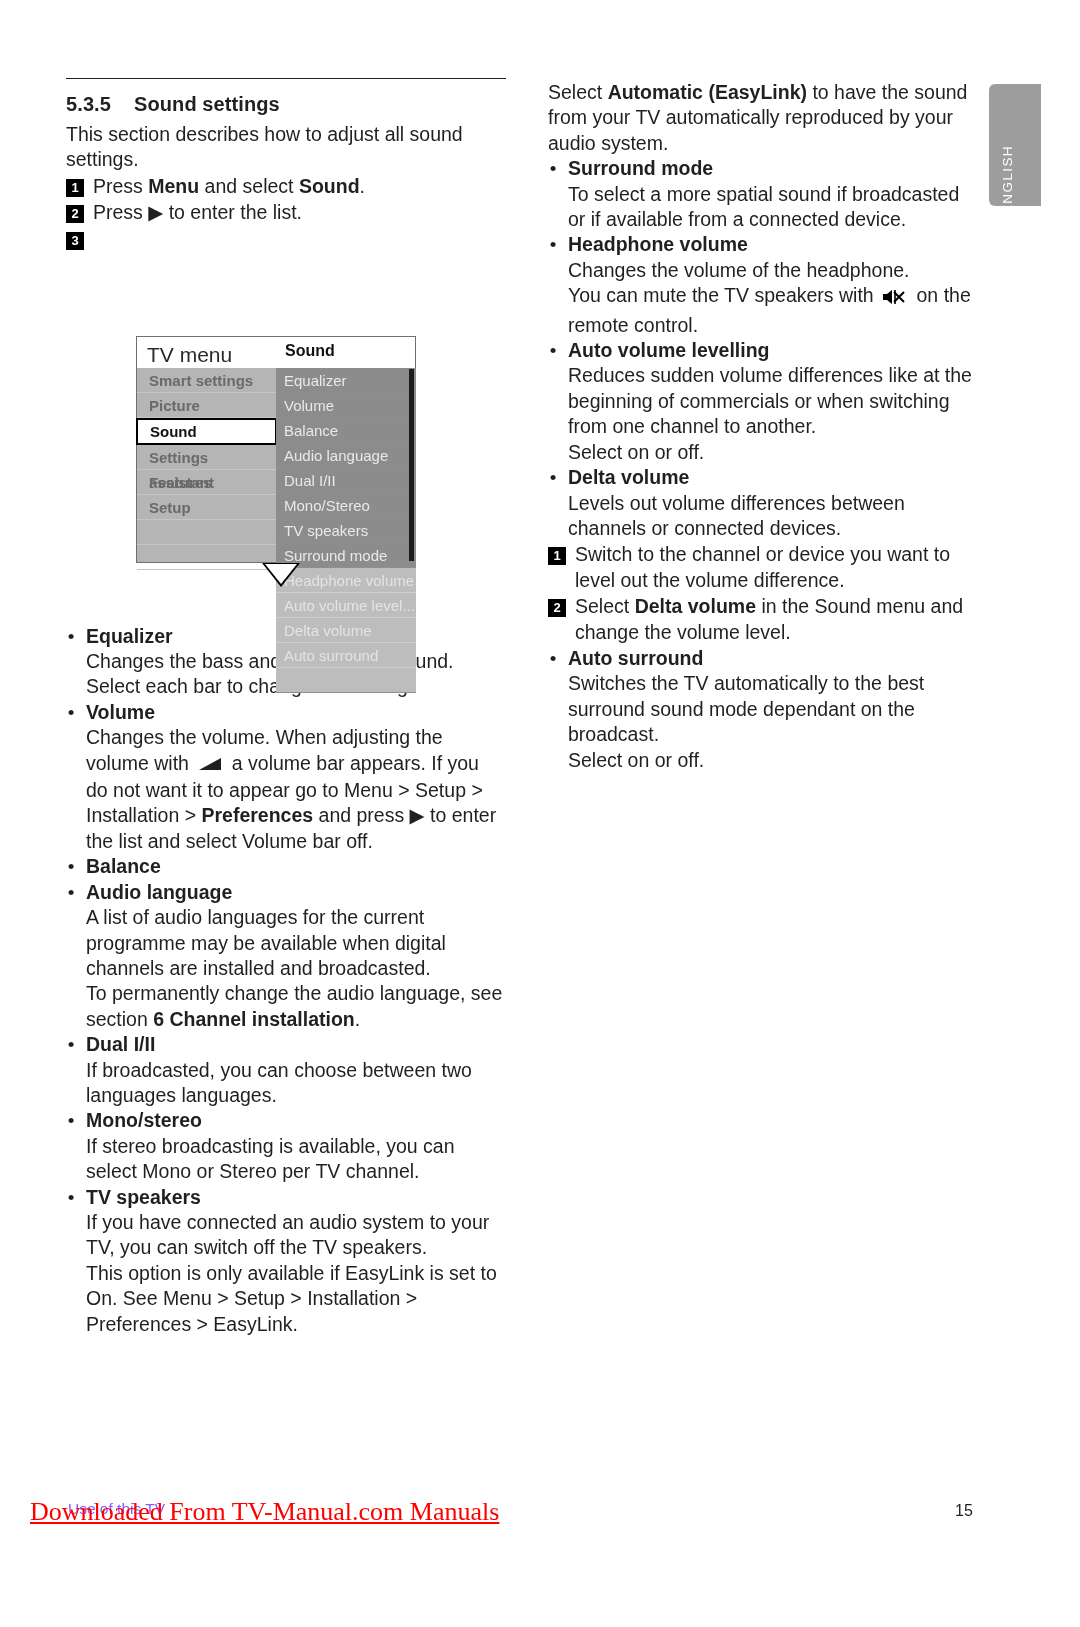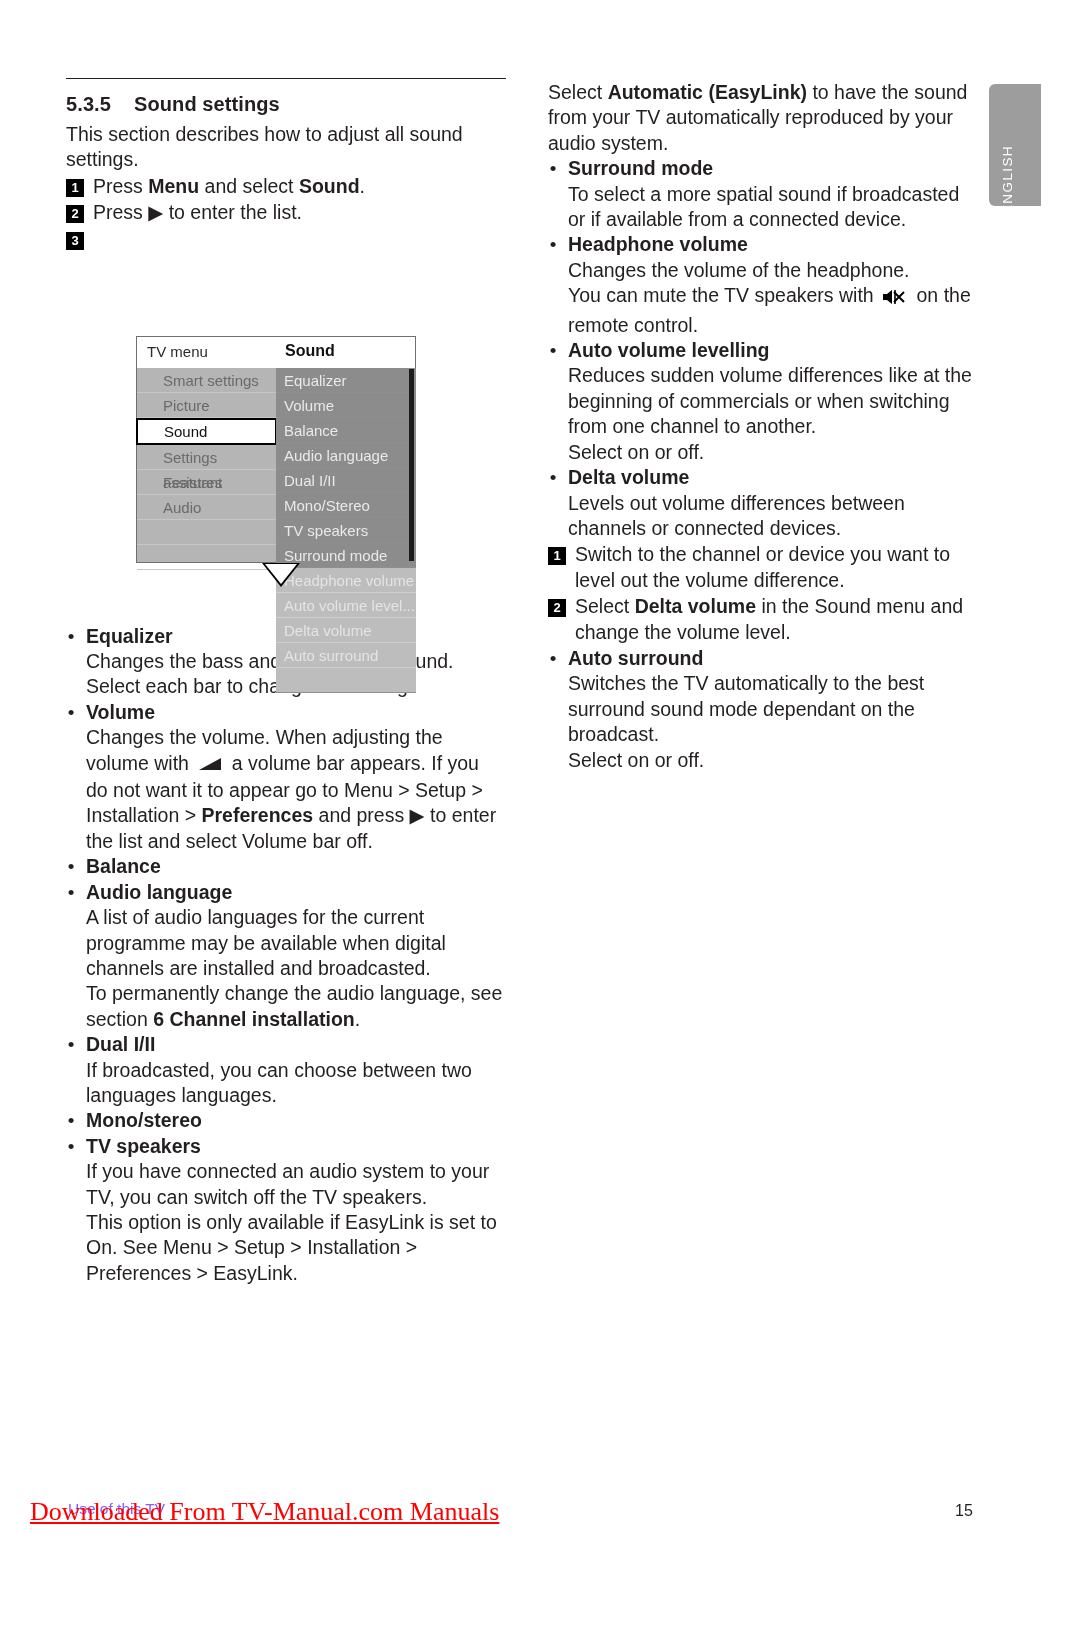--- a/index.html
+++ b/index.html
@@ -63,29 +63,29 @@
   .bul .btxt{flex:1 1 auto;}
   .bhead{font-weight:bold;font-size:19.5px;line-height:25.4px;}
   .bbody{font-size:19.5px;line-height:25.4px;}
 
   
   .tvmenu{position:absolute;left:70px;top:258px;width:280px;height:364px;}
   .tv-head{
     position:absolute;left:0;top:0;width:280px;height:32px;background:#ffffff;
     border:1.4px solid #6f6f6f;border-bottom:none;box-sizing:border-box;
   }
-  .tv-head .h1t{position:absolute;left:10px;top:6px;font-size:15px;color:#2b2b2b;}
+  .tv-head .h1t{position:absolute;left:10px;top:6px;font-size:21px;color:#2b2b2b;}
   .tv-head .h2t{position:absolute;left:148px;top:5px;font-size:16px;color:#111;font-weight:bold;}
   .tv-left{
     position:absolute;left:0;top:32px;width:140px;height:195px;background:#b5b5b5;
     border-left:1.4px solid #6f6f6f;border-bottom:1.4px solid #6f6f6f;box-sizing:border-box;
   }
   .tv-left .li{
-    height:25px;line-height:25px;padding-left:26px;font-size:15px;color:#6a6a6a;
-    box-sizing:border-box;border-bottom:1px solid #c6c6c6;
+    height:25px;line-height:25px;padding-left:12px;font-size:15px;color:#6a6a6a;
+    box-sizing:border-box;border-bottom:1px solid #c6c6c6;font-weight:bold;
   }
   .tv-left .li.sel{
     background:#ffffff;color:#111;border:2.2px solid #000;height:27px;line-height:23px;
     margin-left:-1px;width:141px;box-sizing:border-box;
   }
   .tv-left .li.blank{color:transparent;}
 
   .tv-right{position:absolute;left:140px;top:32px;width:140px;}
   .tv-right .ri{
     height:25px;line-height:25px;padding-left:8px;font-size:15px;
@@ -162,21 +162,21 @@
       <div class="tv-head">
         <span class="h1t">TV menu</span>
         <span class="h2t">Sound</span>
       </div>
       <div class="tv-left">
           <div class="li">Smart settings</div>
           <div class="li">Picture</div>
           <div class="li sel">Sound</div>
           <div class="li">Settings assistant</div>
           <div class="li">Features</div>
-          <div class="li">Audio</div>
+          <div class="li">Setup</div>
           <div class="li blank">&nbsp;</div>
           <div class="li blank">&nbsp;</div>
         </div>
       <div class="tv-right">
           <div class="ri dark">Equalizer</div>
           <div class="ri dark">Volume</div>
           <div class="ri dark">Balance</div>
           <div class="ri dark">Audio language</div>
           <div class="ri dark">Dual I/II</div>
           <div class="ri dark">Mono/Stereo</div>
@@ -211,21 +211,21 @@
         <div class="bul">
           <span class="dot">•</span>
           <span class="btxt"><span class="bhead">Audio language</span><br><span class="bbody">A list of audio languages for the current programme may be available when digital channels are installed and broadcasted.<br>To permanently change the audio language, see section <b>6 Channel installation</b>.</span></span>
         </div>
         <div class="bul">
           <span class="dot">•</span>
           <span class="btxt"><span class="bhead">Dual I/II</span><br><span class="bbody">If broadcasted, you can choose between two languages languages.</span></span>
         </div>
         <div class="bul">
           <span class="dot">•</span>
-          <span class="btxt"><span class="bhead">Mono/stereo</span><br></span>
+          <span class="btxt"><span class="bhead">Mono/stereo</span><br><span class="bbody">If stereo broadcasting is available, you can select Mono or Stereo per TV channel.</span></span>
         </div>
         <div class="bul">
           <span class="dot">•</span>
           <span class="btxt"><span class="bhead">TV speakers</span><br><span class="bbody">If you have connected an audio system to your TV, you can switch off the TV speakers.<br>This option is only available if EasyLink is set to On. See Menu &gt; Setup &gt; Installation &gt; Preferences &gt; EasyLink.</span></span>
         </div>
       </div>
   </div>
 
   <div class="col-right">
     <p class="body">Select <b>Automatic (EasyLink)</b> to have the sound from your TV automatically reproduced by your audio system.</p>

